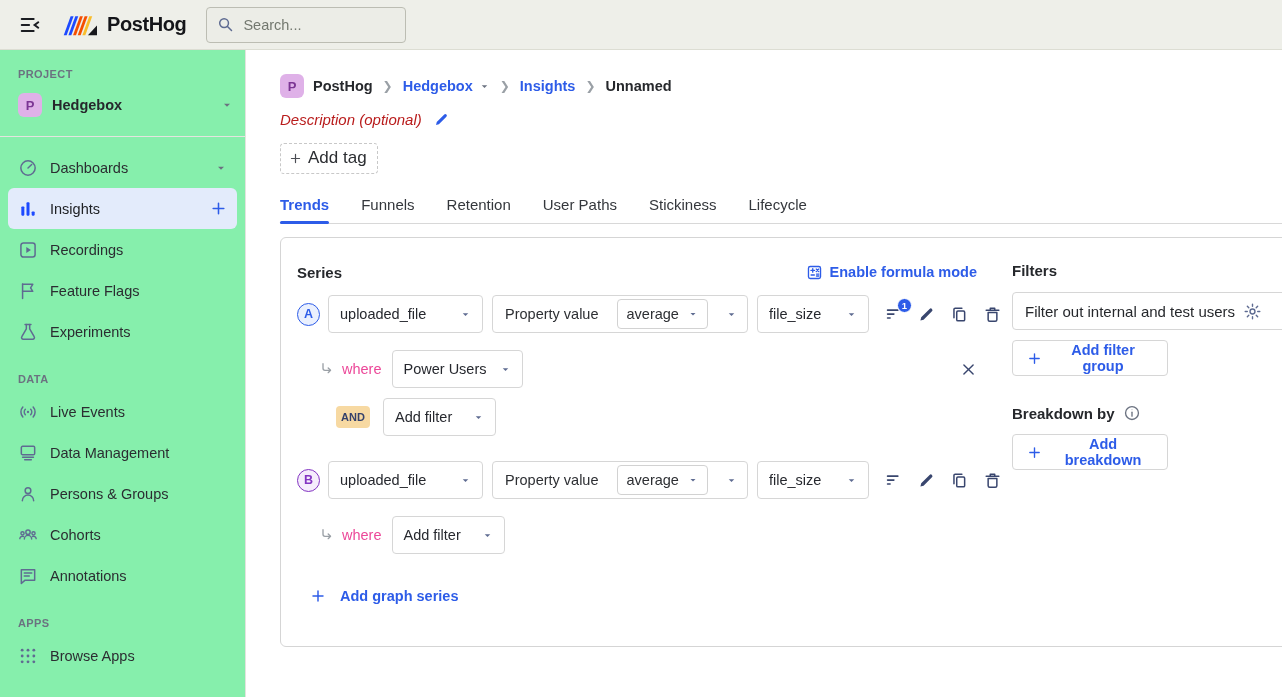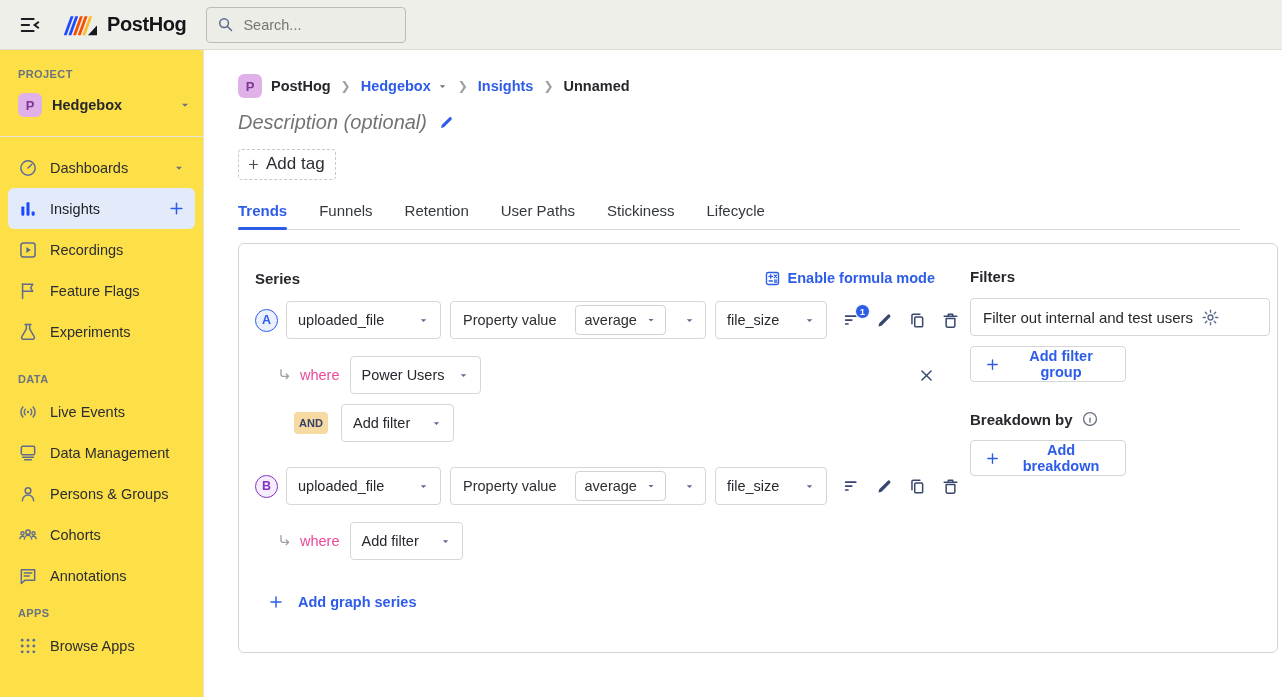--- a/index.html
+++ b/index.html
@@ -14,21 +14,21 @@
   .logo-text { font-size:20px; font-weight:800; color:#141519; letter-spacing:-0.4px; }
   .search-box { margin-left:20px; width:200px; height:36px; background:#ecede7; border:1px solid #bcbdb3; border-radius:4px; display:flex; align-items:center; gap:9px; padding:0 10px; }
   .search-box input { border:none; outline:none; background:transparent; font-family:inherit; font-size:14.5px; color:#3a3d3a; width:150px; }
   .search-box input::placeholder { color:#73786f; }
   .search-icon { color:#5e6b91; }
 
   
   .shell { display:flex; height:647px; }
 
   
-  .sidebar { width:204px; background:#fde047; border-right:1px solid #e3e3de; flex:none; padding-top:2px; }
+  .sidebar { width:246px; background:#86efac; border-right:1px solid #e3e3de; flex:none; padding-top:2px; }
   .section-label { margin:16px 18px 6px; font-size:11px; font-weight:700; letter-spacing:0.4px; color:#6b7280; }
   .project-row { display:flex; align-items:center; gap:10px; height:38px; margin:0 8px; padding:0 4px 0 10px; border-radius:6px; cursor:pointer; }
   .avatar { width:24px; height:24px; border-radius:6px; background:#dfb1e8; color:#7c3594; font-size:13px; font-weight:700; display:flex; align-items:center; justify-content:center; flex:none; }
   .project-name { font-weight:600; color:#26282c; }
   .sidebar-divider { height:1px; background:#e4e4df; margin:12px 0 10px; }
   .side-item { display:flex; align-items:center; gap:12px; height:41px; margin:0 8px; padding:0 10px 0 10px; border-radius:6px; color:#2b2d31; cursor:pointer; }
   .side-item .s-icon { color:#5f6b91; flex:none; }
   .side-item.active { background:#e3ebfb; }
   .side-item.active .s-label { font-weight:500; color:#202226; }
   .side-right { margin-left:auto; display:flex; align-items:center; color:#6b7280; }
@@ -41,21 +41,21 @@
   .crumb-sep { color:#9aa0a6; font-weight:400; font-size:12px; }
   .crumb-link { color:#2d5ce8; display:flex; align-items:center; gap:6px; cursor:pointer; }
   .crumb-caret { color:#6b7280; }
   .crumb-plain { color:#26282c; }
   .crumb-home { display:flex; align-items:center; gap:9px; color:#26282c; cursor:pointer; }
 
   .title-row { margin-top:23px; display:flex; align-items:center; gap:15px; }
   .page-title { font-size:27px; font-weight:700; font-style:italic; color:#3b3e43; letter-spacing:-0.2px; }
   .edit-pencil { color:#2d5ce8; cursor:pointer; }
 
-  .desc-row { margin-top:13px; display:flex; align-items:center; gap:11px; font-style:italic; font-size:20px; color:#737373; }
+  .desc-row { margin-top:13px; display:flex; align-items:center; gap:11px; font-style:italic; font-size:15px; color:#b91c1c; }
 
   .add-tag { margin-top:15px; display:inline-flex; align-items:center; gap:6px; border:1px dashed #c8c8c8; border-radius:4px; background:#fff; padding:4px 10px 5px 8px; font-size:17px; color:#2b2d31; cursor:pointer; }
   .add-tag .plus { color:#4b4e54; }
 
   .tabs { margin-top:17px; display:flex; gap:32px; border-bottom:1px solid #d8d8d8; width:1002px; }
   .tab { padding:5px 0 10px; font-size:15px; color:#34373c; position:relative; cursor:pointer; }
   .tab.active { color:#2d5ce8; font-weight:600; }
   .tab.active::after { content:""; position:absolute; left:0; right:0; bottom:-1px; height:3px; background:#2d5ce8; border-radius:2px; }
 
   
@@ -268,21 +268,21 @@
     <div class="side-item">
       <span class="s-icon">
         <svg width="20" height="20" viewBox="0 0 24 24" fill="none" stroke="currentColor" stroke-width="1.8" stroke-linejoin="round" stroke-linecap="round">
             <path d="M4 4.5h16v12.5H8.5L4 21z"></path>
             <path d="M7.5 8.5h9M7.5 12h6"></path>
           </svg>
       </span>
       <span class="s-label">Annotations</span>
     </div>
 
-    <div class="section-label" style="margin-top:11px">APPS</div>
+    <div class="section-label" style="margin-top:21px">APPS</div>
 
     <div class="side-item">
       <span class="s-icon">
         <svg width="20" height="20" viewBox="0 0 24 24" fill="currentColor">
             <g>
               <circle cx="5" cy="5" r="1.7"></circle>
               <circle cx="12" cy="5" r="1.7"></circle>
               <circle cx="19" cy="5" r="1.7"></circle>
               <circle cx="5" cy="12" r="1.7"></circle>
               <circle cx="12" cy="12" r="1.7"></circle>

